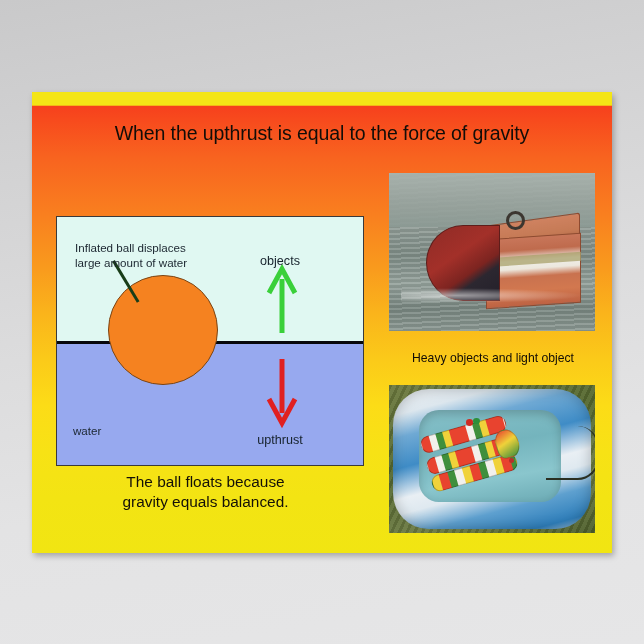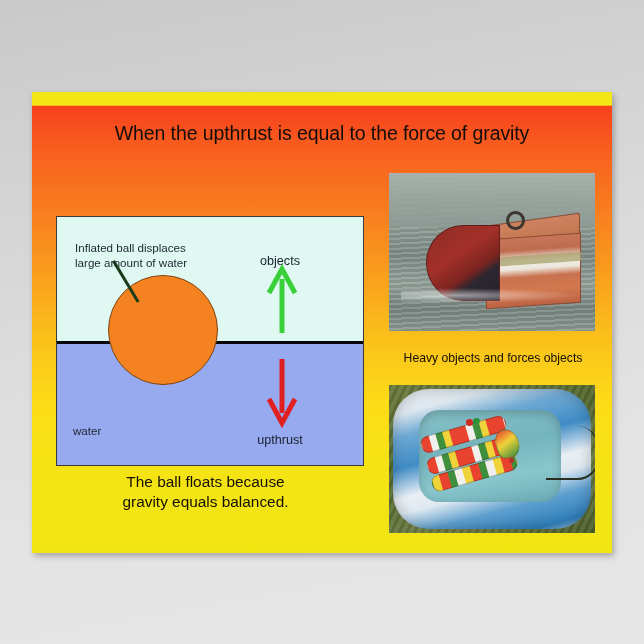--- a/index.html
+++ b/index.html
@@ -311,21 +311,21 @@
         <div class="sea-far"></div>
         <div class="buoy-top"></div>
         <div class="buoy-body"></div>
         <div class="buoy-band"></div>
         <div class="buoy-cap"></div>
         <div class="buoy-ring"></div>
         <div class="wave-foam"></div>
       </div>
 
       <div id="photo-caption" class="nosel">
-        <span>Heavy objects and forces objects</span><br>
+        <span>Heavy objects and light object</span><br>
       </div>
 
       <div id="photo-pool">
         <div class="grass"></div>
         <div class="pool-outer">
           <div class="pool-water">
             <div class="raft">
               <div class="raft-tube a"></div>
               <div class="raft-tube b"></div>
               <div class="raft-tube c"></div>

